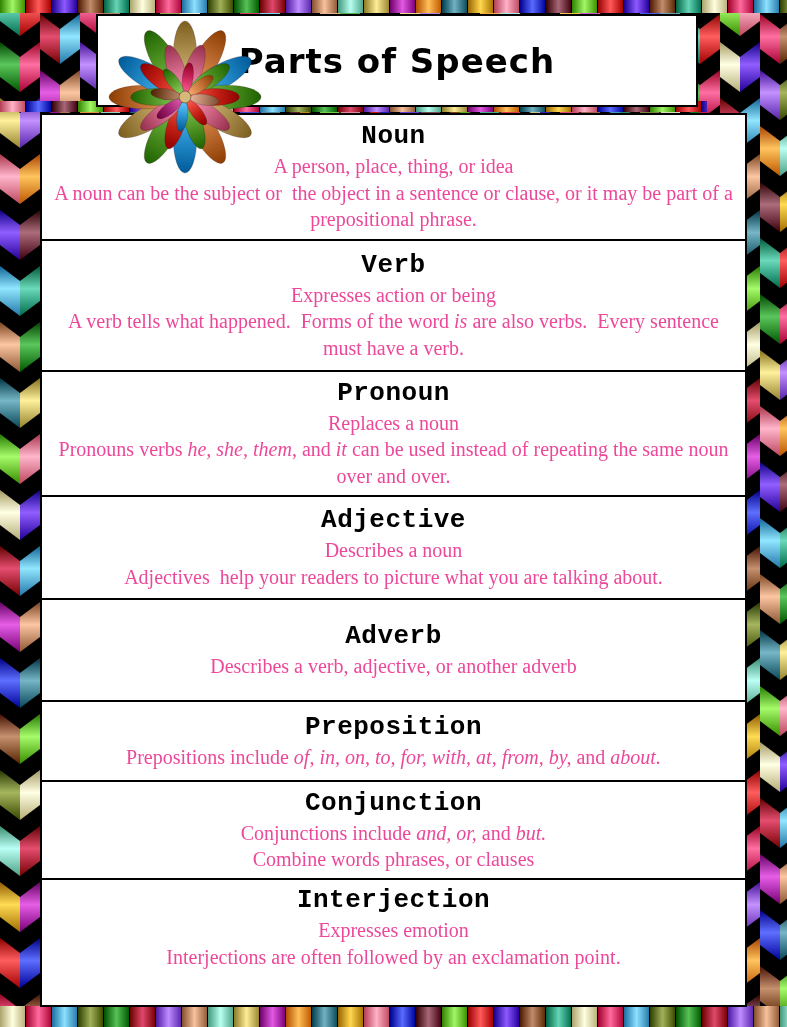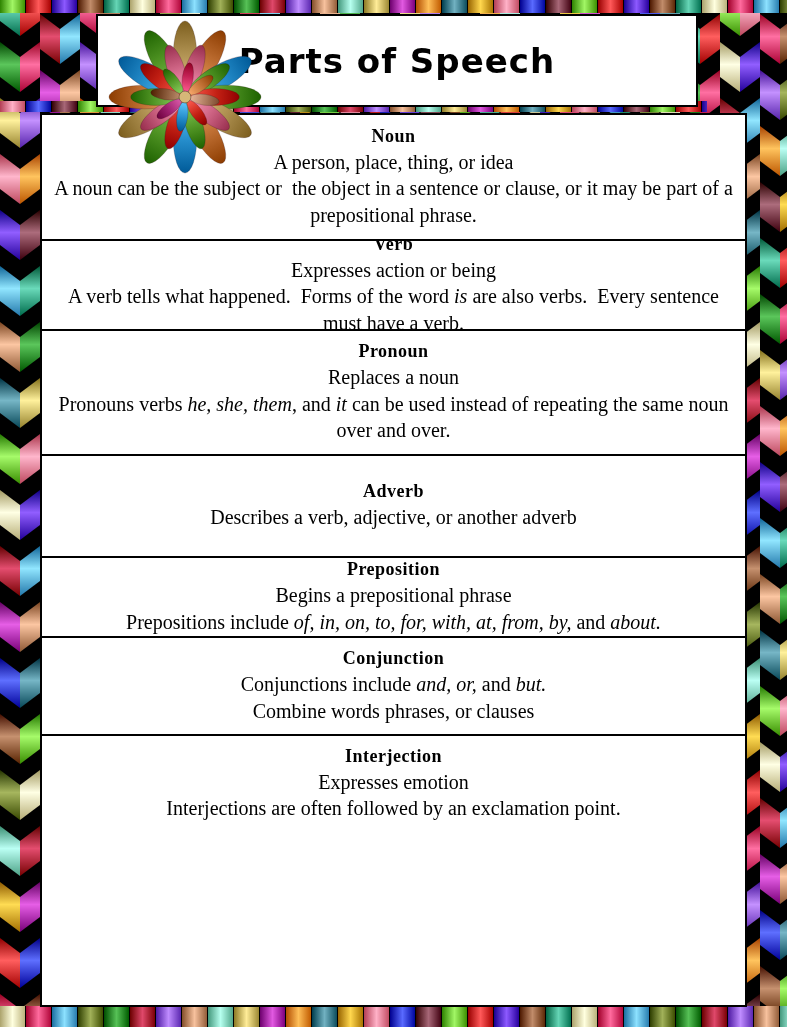--- a/index.html
+++ b/index.html
@@ -42,26 +42,26 @@
     background:#fff;border:2px solid #000;box-sizing:border-box;
   }
   .section{
     box-sizing:border-box;
     display:flex;flex-direction:column;align-items:center;justify-content:center;
     padding:2px 8px;overflow:hidden;
   }
   .section + .section{border-top:2px solid #000;}
   .section h2{
     margin:0 0 2px 0;
-    font-family:Liberation Serif, serif;
-    font-weight:700;font-size:18px;color:#000;letter-spacing:0.5px;
+    font-family:Liberation Mono, monospace;
+    font-weight:700;font-size:26px;color:#000;letter-spacing:0.5px;
   }
   .section .line{
     margin:0;max-width:692px;
-    font-size:20px;line-height:26.5px;color:#000000;
+    font-size:20px;line-height:26.5px;color:#ec4899;
     text-align:center;white-space:pre-wrap;
   }
   .section .line em{font-style:italic;}
 </style>
 </head>
 <body>
 
 <div class="poster">
 
   <svg id="chevron-layer" width="787" height="1027" viewBox="0 0 787 1027">
@@ -1155,37 +1155,41 @@
       <ellipse cx="0" cy="-20" rx="5.5" ry="15" transform="rotate(323)" fill="url(#fg9)" stroke="rgba(40,10,20,0.35)" stroke-width="0.6"></ellipse>
       <circle cx="0" cy="0" r="6" fill="rgb(214,184,120)" stroke="rgba(40,10,20,0.4)"></circle>
     </svg>
 
   <div class="panel" id="sections">
       <div class="section" style="height: 124px;">
         <h2>Noun</h2>
         <p class="line"><span>A person, place, thing, or idea</span></p>
         <p class="line"><span>A noun can be the subject or  the object in a sentence or clause, or it may be part of a prepositional phrase.</span></p>
       </div>
-      <div class="section" style="height: 90px;">
+      <div class="section" style="height: 131px;">
         <h2>Verb</h2>
         <p class="line"><span>Expresses action or being</span></p>
         <p class="line"><span>A verb tells what happened.  Forms of the word </span><em>is</em><span> are also verbs.  Every sentence must have a verb.</span></p>
       </div>
       <div class="section" style="height: 125px;">
         <h2>Pronoun</h2>
         <p class="line"><span>Replaces a noun</span></p>
         <p class="line"><span>Pronouns verbs </span><em>he, she, them</em><span>, and </span><em>it</em><span> can be used instead of repeating the same noun over and over.</span></p>
       </div>
+      <div class="section" style="height: 103px;">
+        <h2>Adjective</h2>
+        <p class="line"><span>Describes a noun</span></p>
+        <p class="line"><span>Adjectives  help your readers to picture what you are talking about.</span></p>
+      </div>
       <div class="section" style="height: 102px;">
         <h2>Adverb</h2>
         <p class="line"><span>Describes a verb, adjective, or another adverb</span></p>
       </div>
       <div class="section" style="height: 80px;">
         <h2>Preposition</h2>
-        <p class="line"><span>Begins a prepositional phrase</span></p>
         <p class="line"><span>Prepositions include </span><em>of, in, on, to, for, with, at, from, by,</em><span> and </span><em>about.</em></p>
       </div>
       <div class="section" style="height: 98px;">
         <h2>Conjunction</h2>
         <p class="line"><span>Conjunctions include </span><em>and, or,</em><span> and </span><em>but.</em></p>
         <p class="line"><span>Combine words phrases, or clauses</span></p>
       </div>
       <div class="section" style="height: 97px;">
         <h2>Interjection</h2>
         <p class="line"><span>Expresses emotion</span></p>

